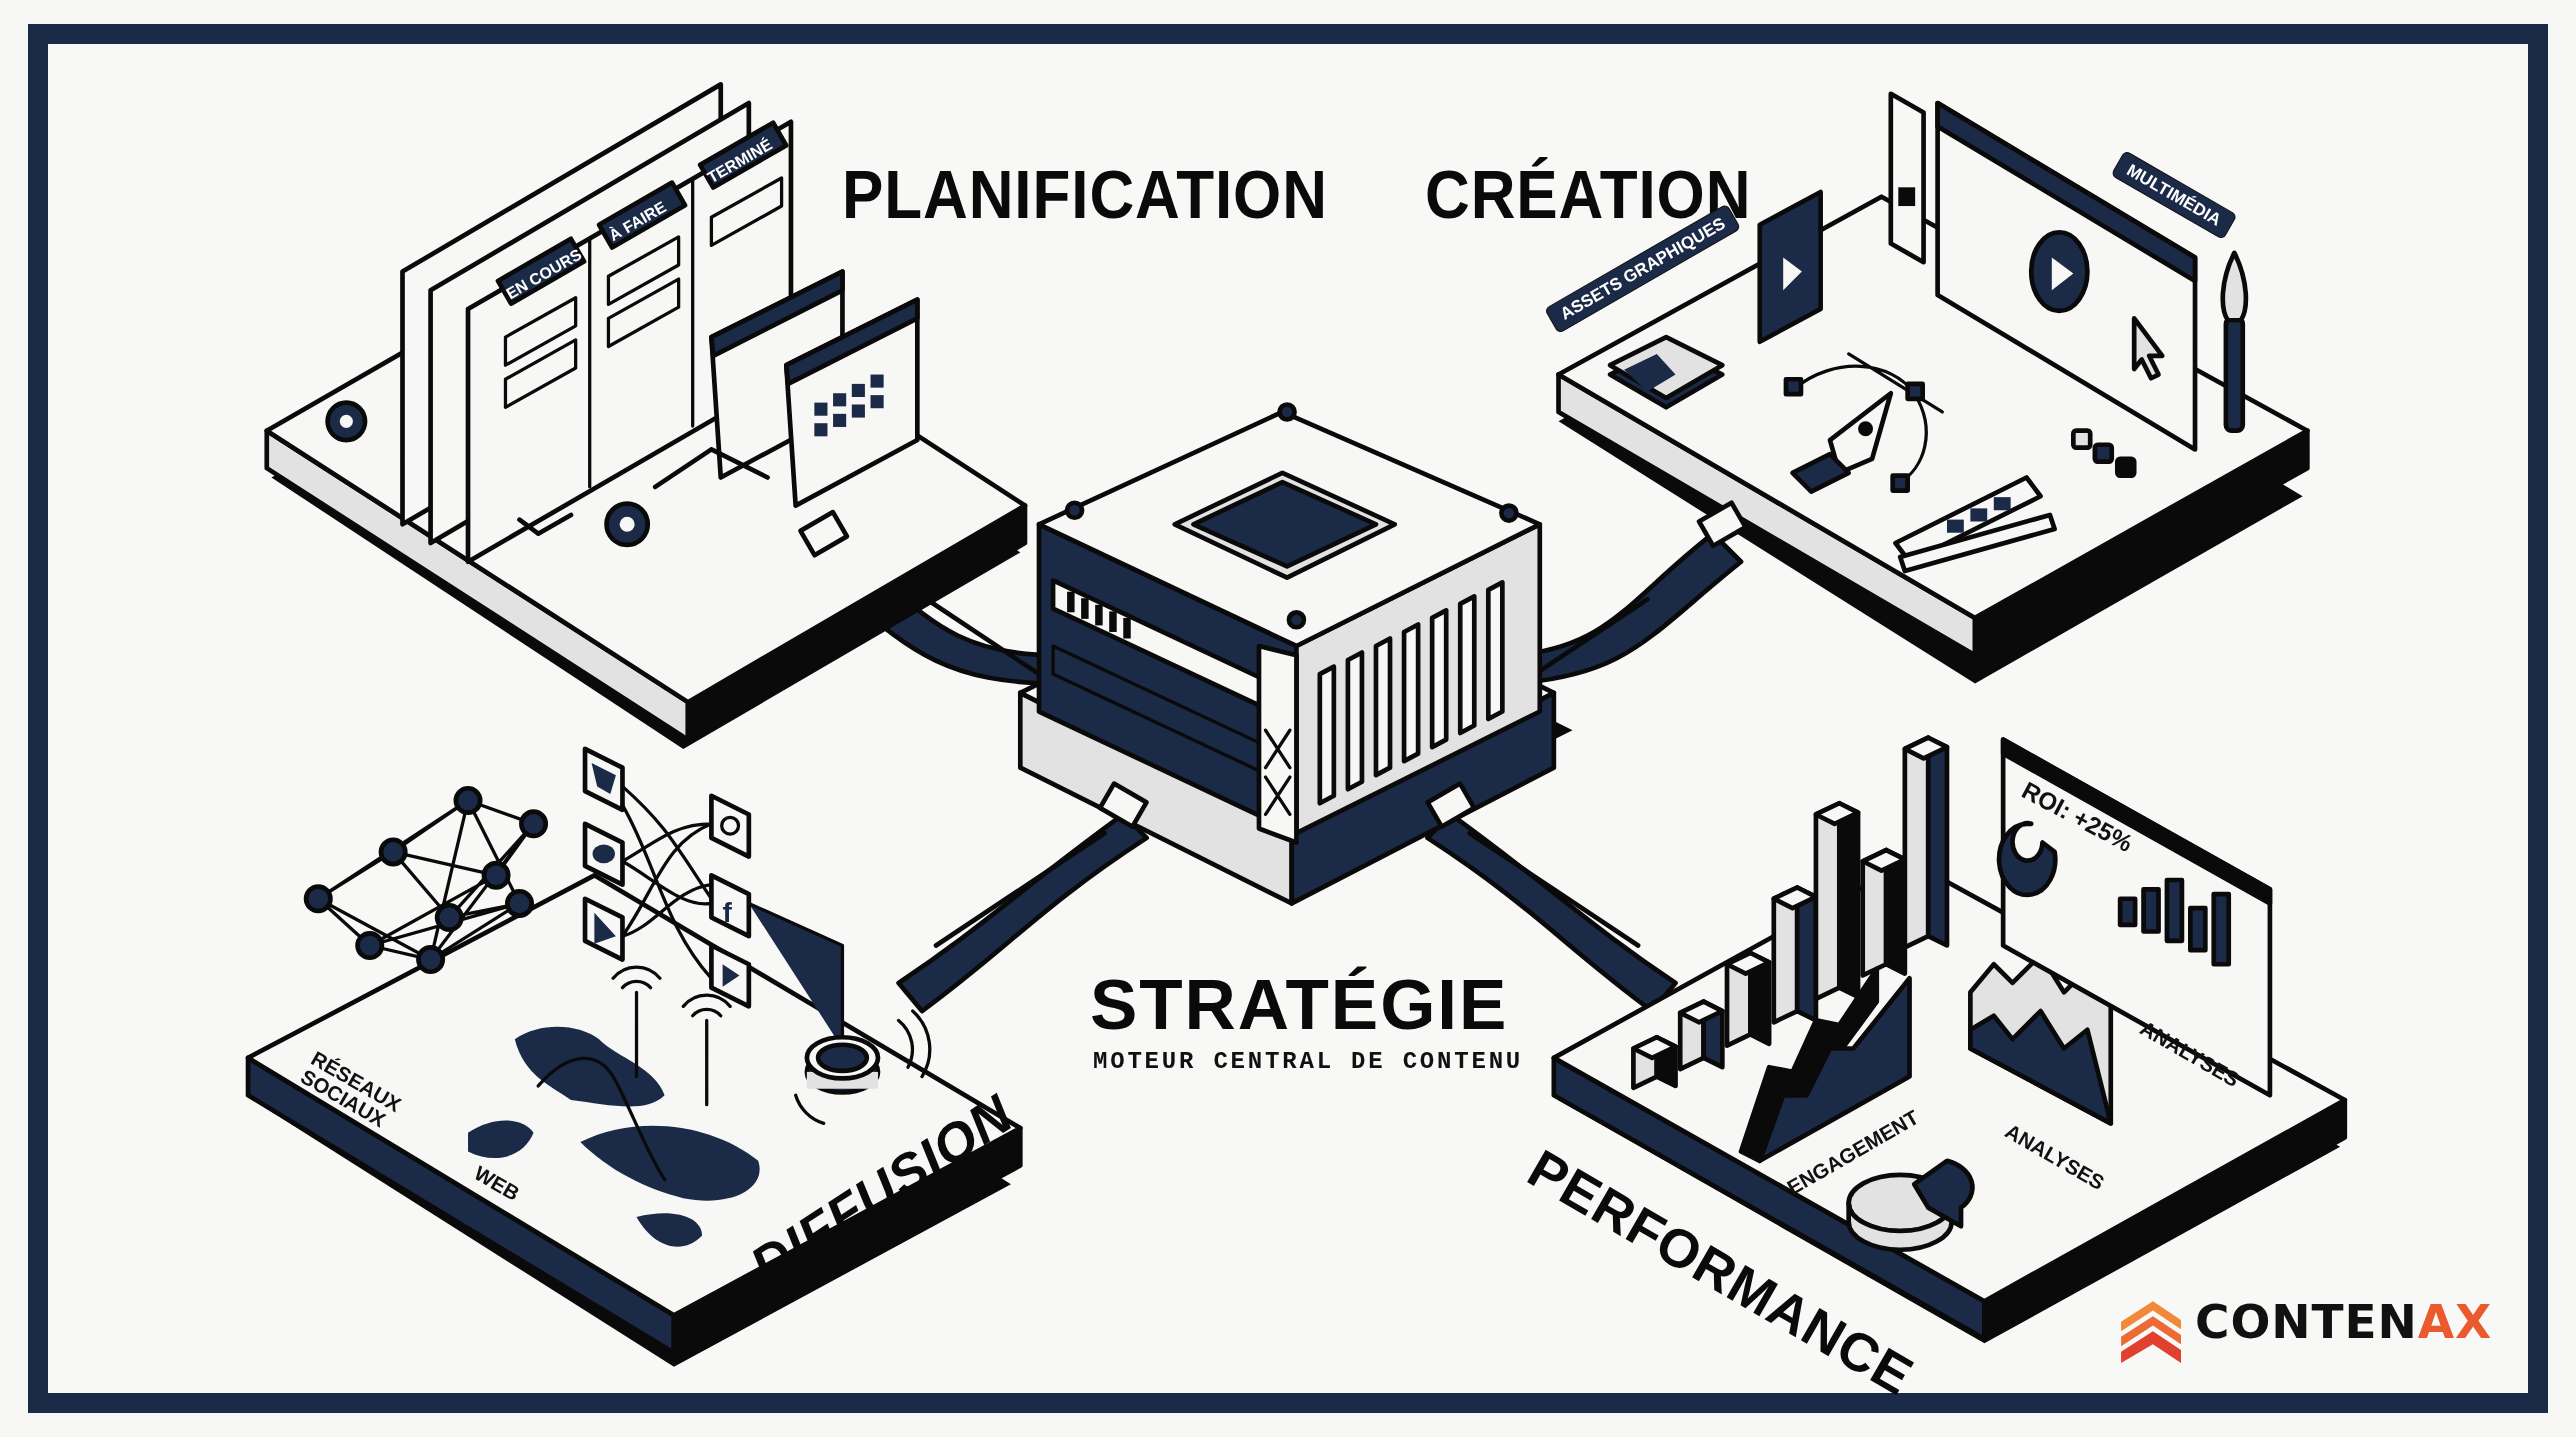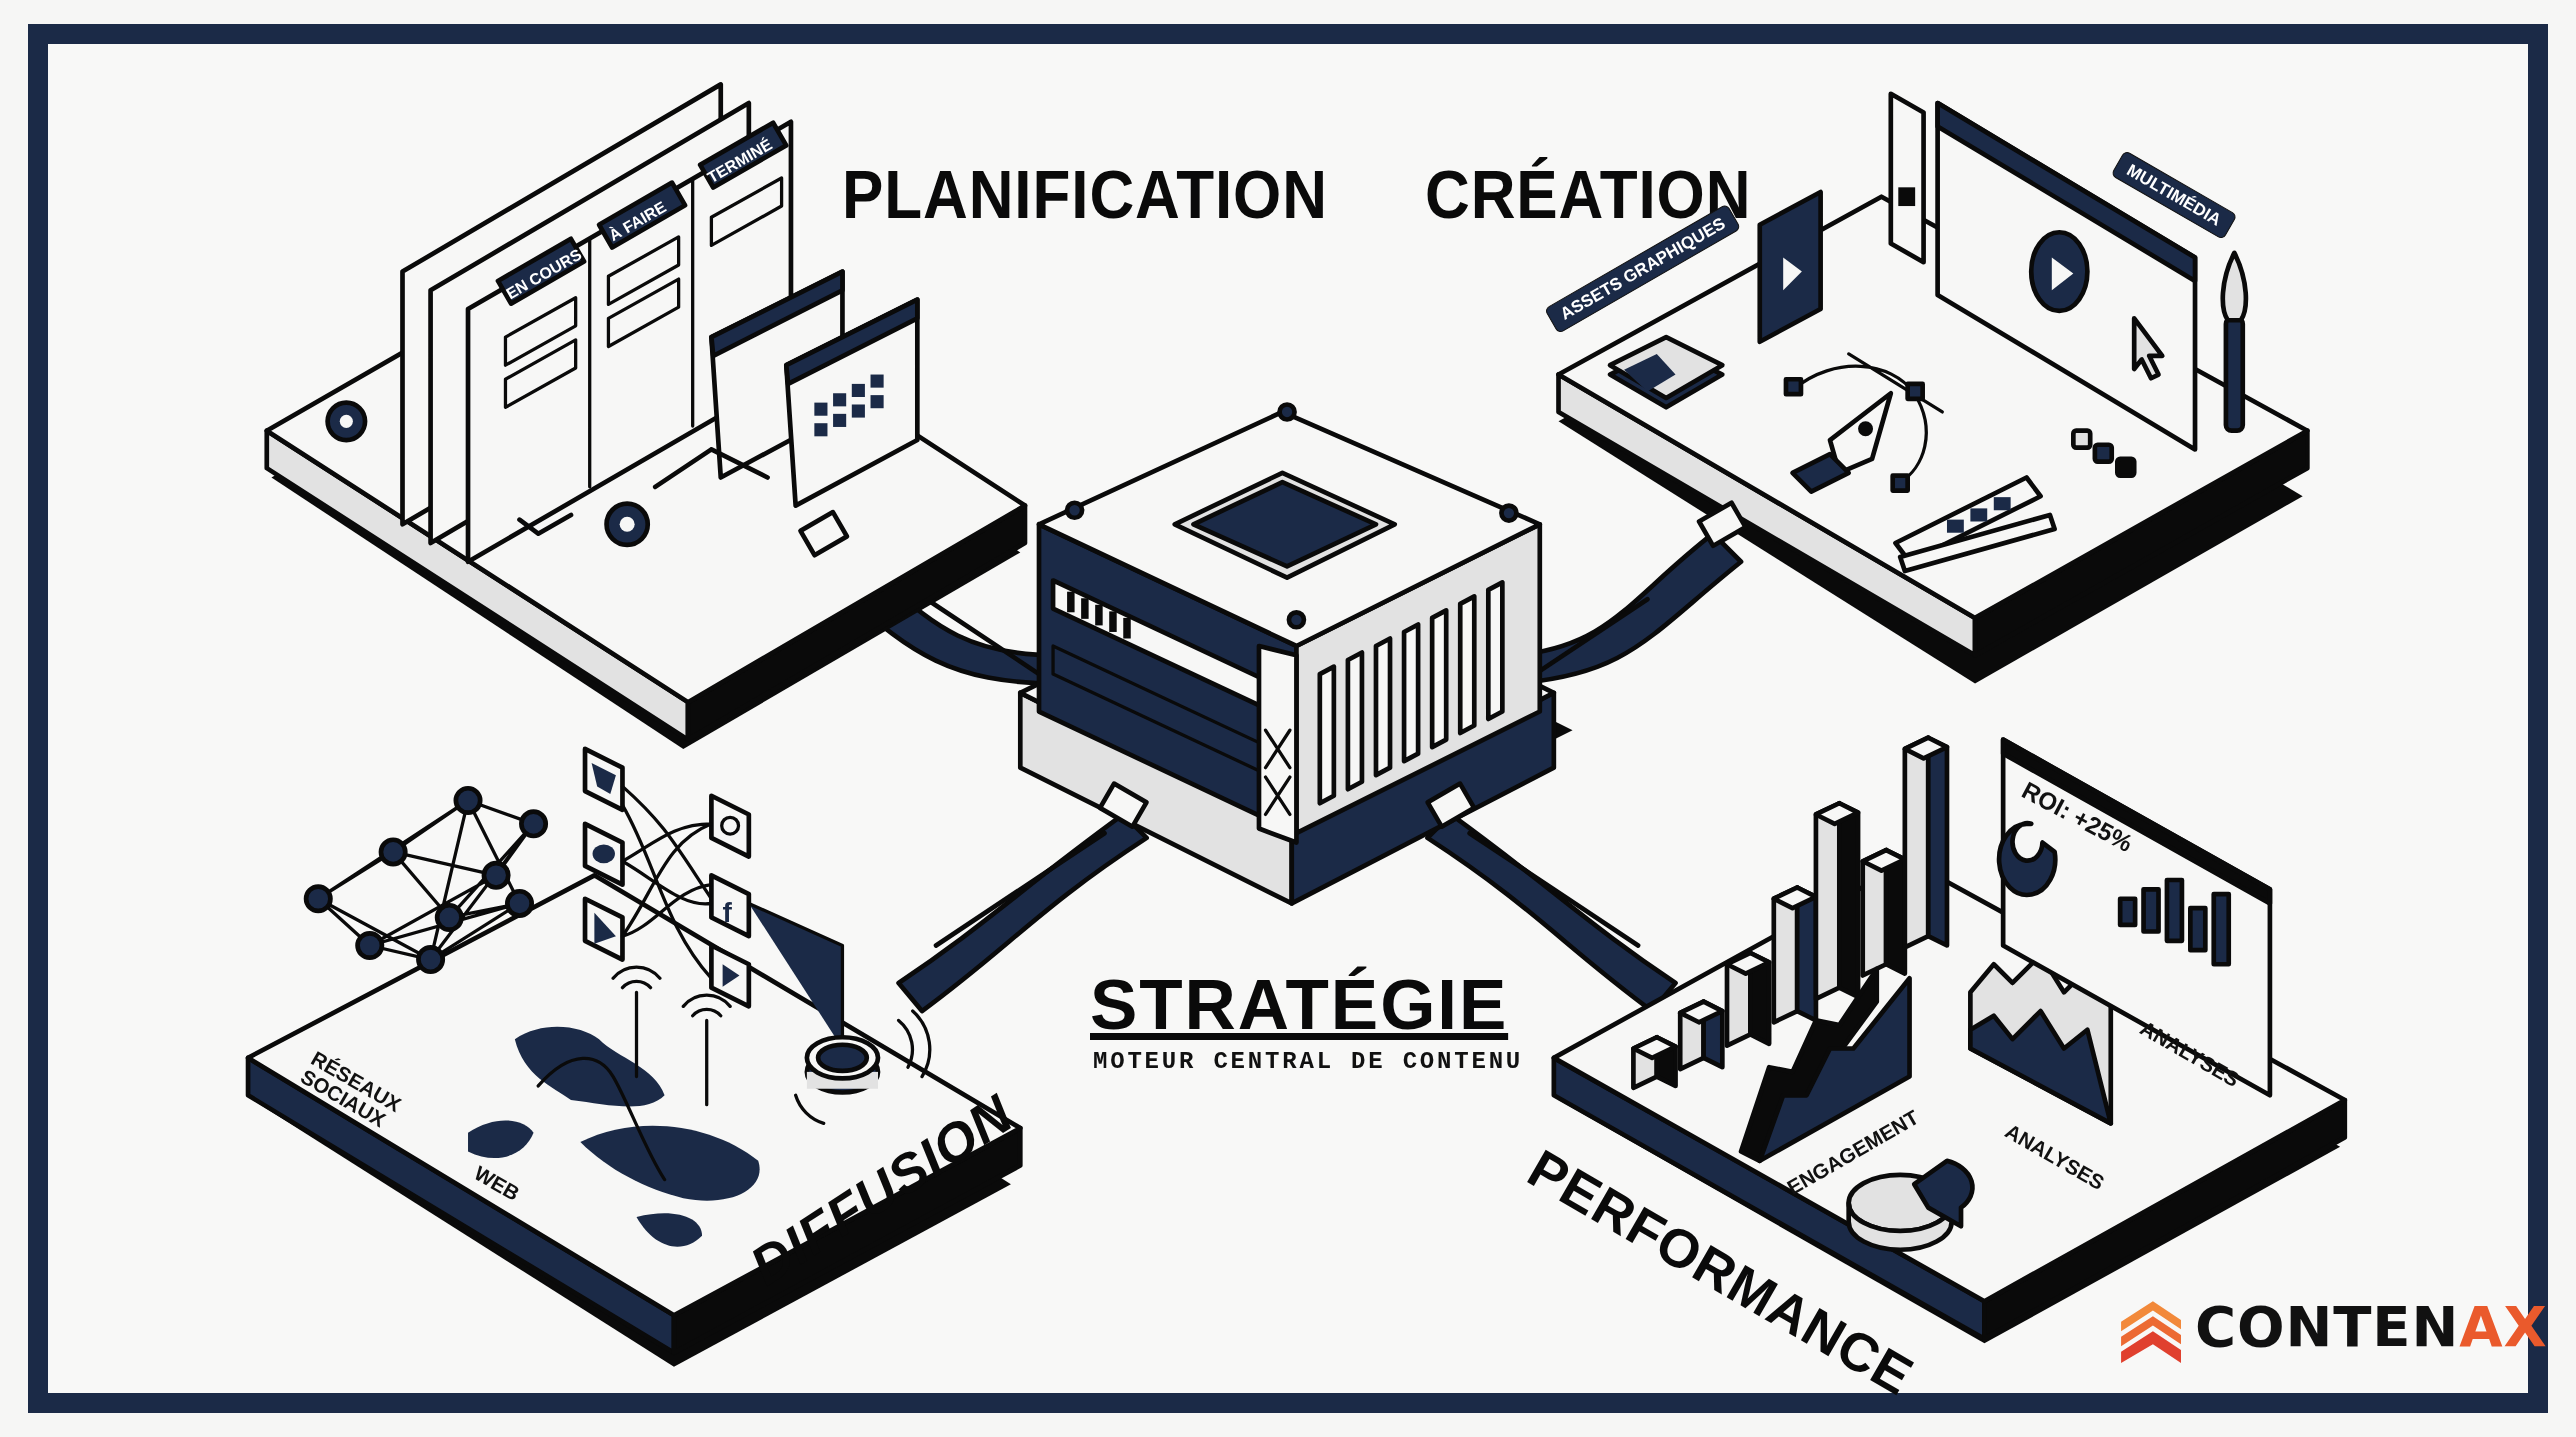--- a/index.html
+++ b/index.html
@@ -13,37 +13,37 @@
     position: absolute; left: 28px; top: 24px; width: 2520px; height: 1389px;
     box-sizing: border-box; border: 20.6px solid #1b2a47; background: #f8f8f7;
   }
   .canvas { position: absolute; left: 0; top: 0; width: 2576px; height: 1438px; }
   .title {
     position: absolute; font-weight: 900; color: #0a0a0a;
     font-family: "Liberation Sans", sans-serif; letter-spacing: 0.9px; white-space: nowrap;
   }
   .t-plan { left: 842px; top: 155px; font-size: 62px; transform: scaleY(1.1); transform-origin: left top; }
   .t-crea { left: 1425px; top: 155px; font-size: 62px; transform: scaleY(1.1); transform-origin: left top; }
-  .t-strat { left: 1090px; top: 964px; font-size: 71px; letter-spacing: 1.9px; text-decoration: underline; }
+  .t-strat { left: 1090px; top: 964px; font-size: 71px; letter-spacing: 1.9px; }
   .t-sub { position:absolute; left: 1093px; top: 1048px; font-size: 24px; font-weight: 700;
     font-family: "Liberation Mono", "DejaVu Sans Mono", monospace; letter-spacing: 2.8px; color:#111; white-space: nowrap; text-align: center; }
   .t-diff { left: 739px; top: 1245px; font-size: 54px; font-style: italic;
     transform: rotate(-33deg); transform-origin: left top; }
   .t-perf { left: 1549px; top: 1137px; font-size: 54px;
     transform: rotate(30deg); transform-origin: left top; }
   .iso-label {
     position: absolute; font-weight: 700; color: #111; font-size: 20.6px; white-space: nowrap;
     font-family: "Liberation Sans", sans-serif;
   }
   .tag {
     position: absolute; background: #1b2a47; color: #fff; font-weight: 700; font-size: 17px;
     padding: 3.7px 11.2px; border-radius: 5.6px; white-space: nowrap; border: 1.9px solid #111;
   }
   .logo { position: absolute; left: 2121px; top: 1294px; display: flex; align-items: center; gap: 9.4px; }
-  .logo-text { font-size: 56px; font-weight: 900; color: #111; letter-spacing: 0.9px; font-family: "DejaVu Sans", sans-serif; }
+  .logo-text { font-size: 47px; font-weight: 900; color: #111; letter-spacing: 0.9px; font-family: "DejaVu Sans", sans-serif; }
   .logo-accent { color: #ea5a2c; }
 </style>
 </head>
 <body>
 
 <div class="frame"></div>
 
 <svg class="canvas" viewBox="0 0 2752 1536">
   <defs>
     <style>

